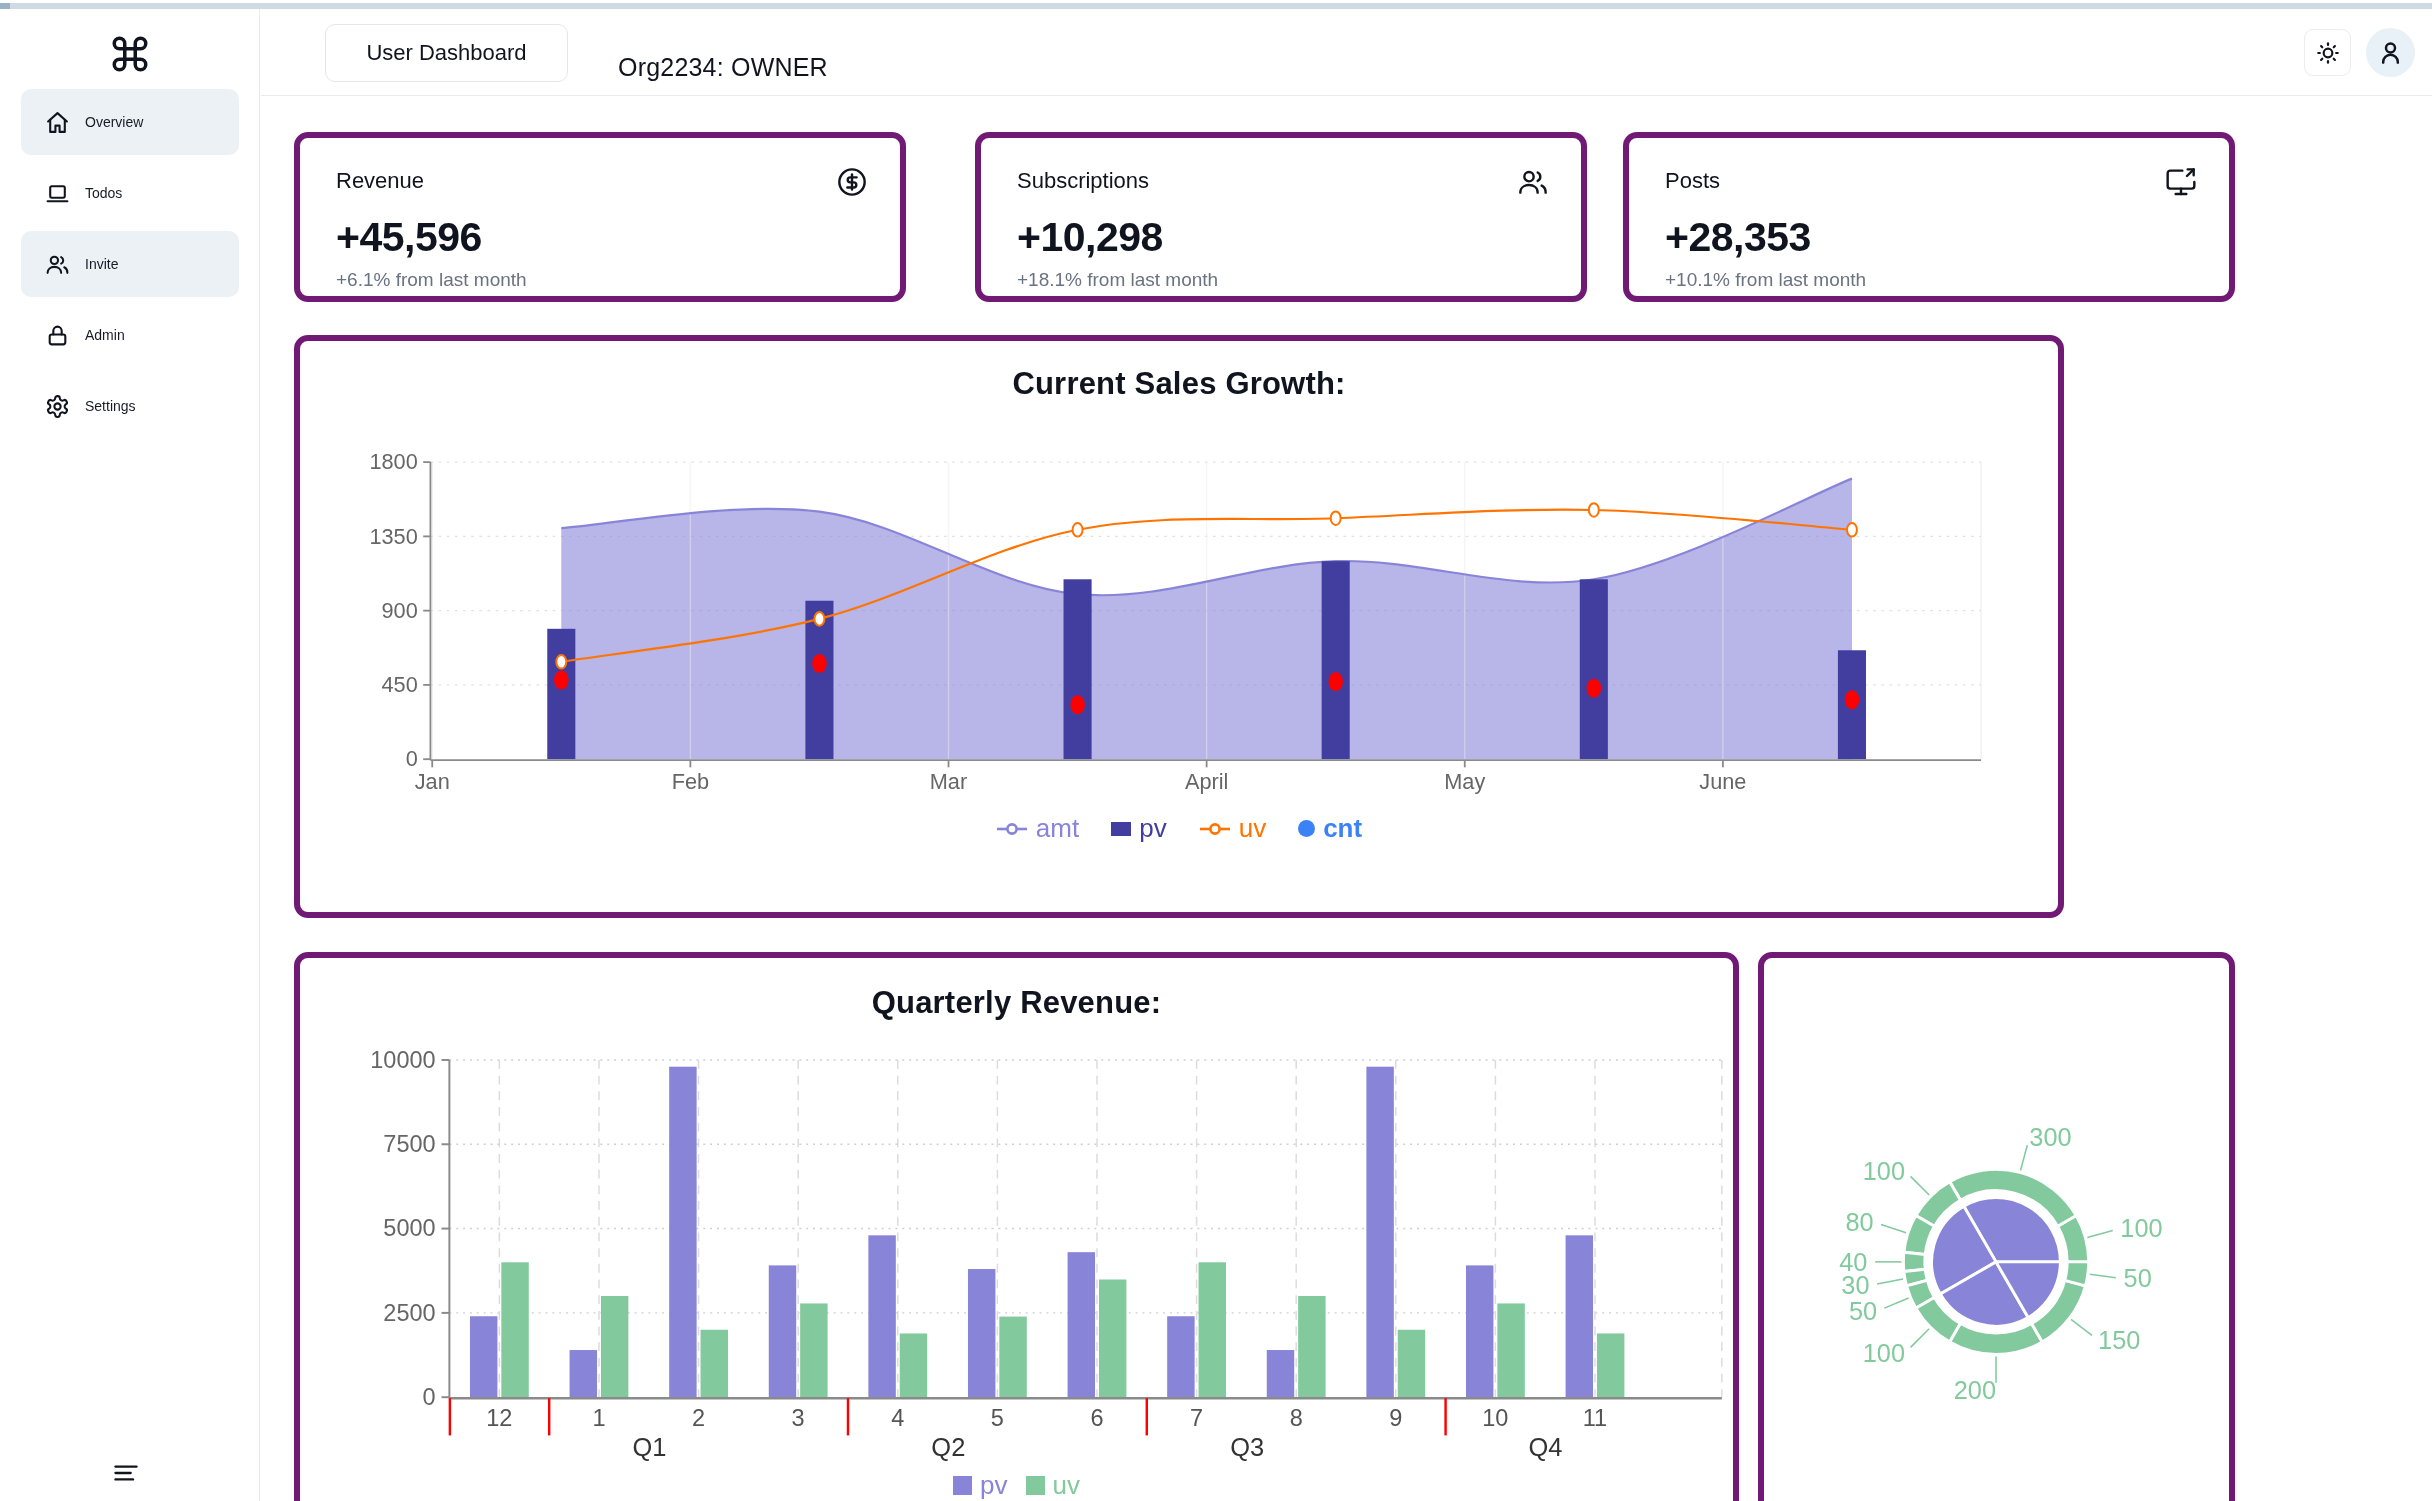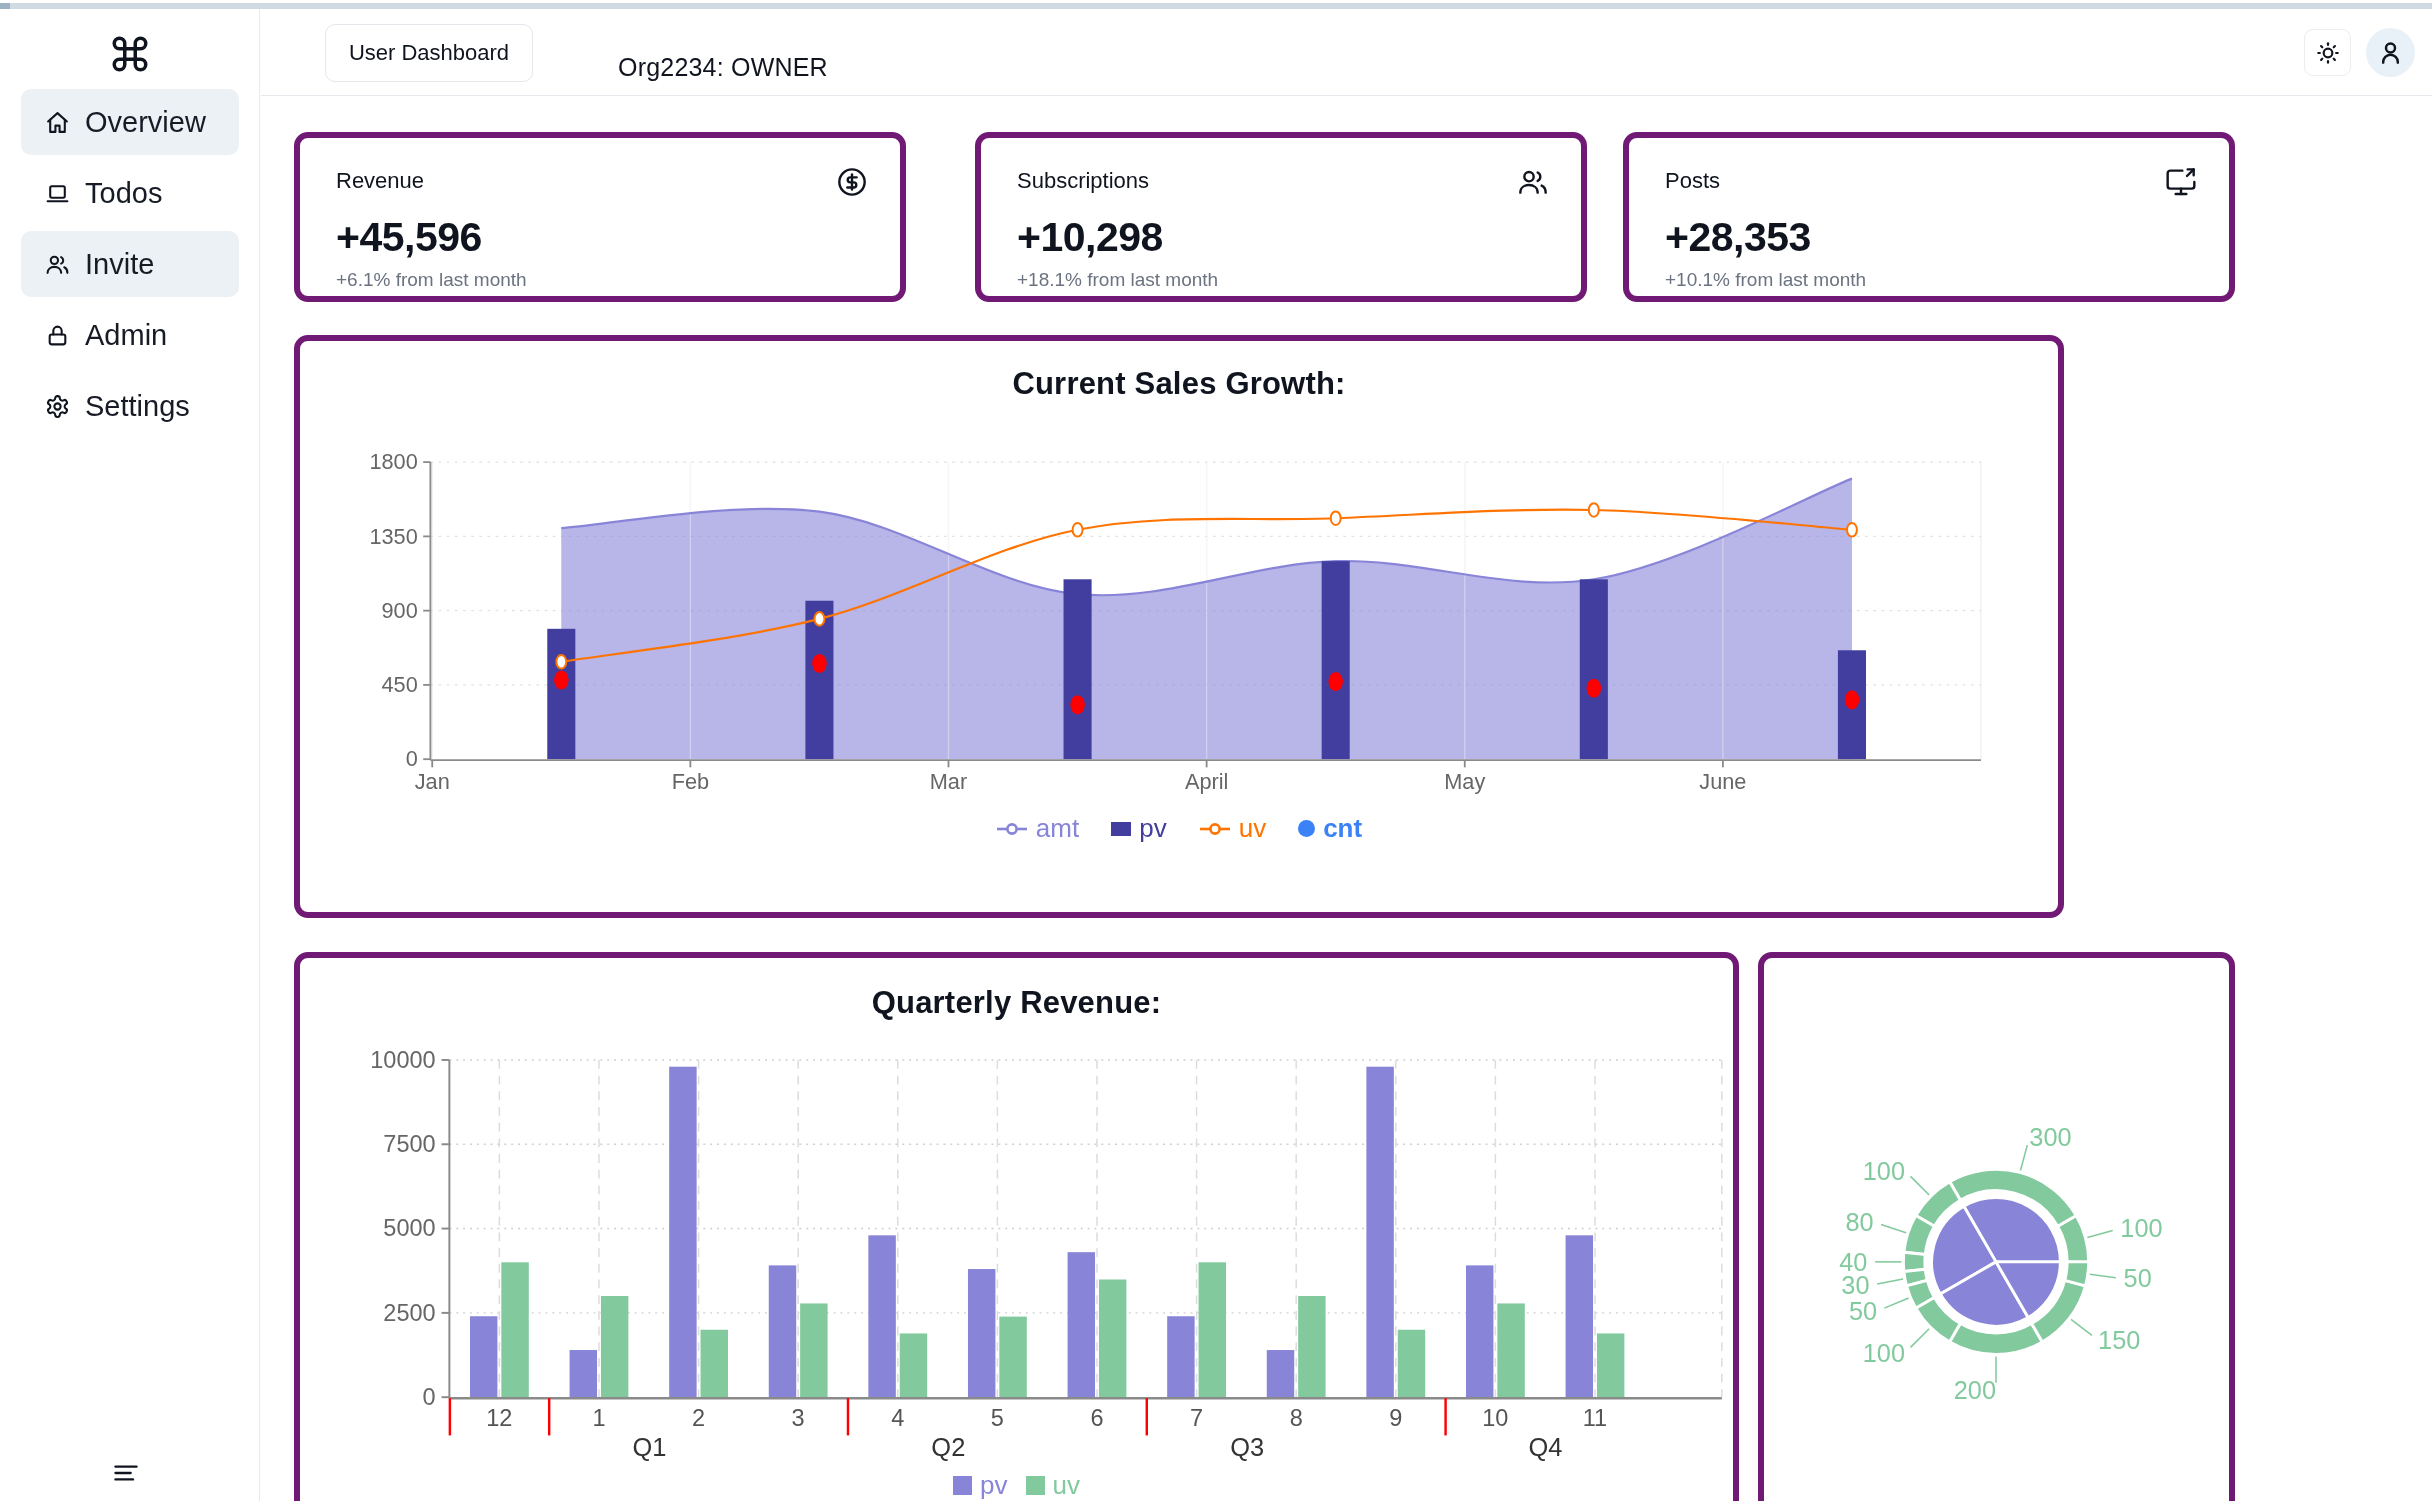--- a/index.html
+++ b/index.html
@@ -7,30 +7,30 @@
     font-family:"Liberation Sans", sans-serif; color:#10141f; }
   .top-strip { position:absolute; top:3px; left:0; width:2432px; height:6px; background:#cfdae3; z-index:9; }
   .top-strip .tip { position:absolute; left:0; top:0; width:10px; height:6px; background:#9db1c4; }
 
   
   .sidebar { position:absolute; left:0; top:9px; bottom:0; width:260px; background:#fff; border-right:1px solid #e7e9ee; z-index:5; }
   .logo-wrap { position:absolute; top:24px; left:0; width:100%; text-align:center; }
   .logo-wrap svg { width:42px; height:42px; }
   .nav { position:absolute; top:80px; left:21px; width:218px; }
   .nav-item { display:flex; align-items:center; gap:15px; height:66px; padding-left:24px;
-    border-radius:10px; margin-bottom:5px; font-size:29px; color:#171b26; cursor:pointer; }
+    border-radius:10px; margin-bottom:5px; font-size:14px; color:#171b26; cursor:pointer; }
   .nav-item.active { background:#ecf1f6; }
   .nav-item svg { width:25px; height:25px; flex:0 0 auto; }
   .side-foot { position:absolute; left:112px; bottom:12px; width:30px; height:30px; cursor:pointer; }
   .side-foot svg { width:28px; height:28px; }
 
   
   .main { position:absolute; left:261px; top:9px; right:0; bottom:0; }
   .header { position:absolute; top:0; left:0; right:0; height:87px; border-bottom:1px solid #e7e9ee; background:#fff; }
-  .nav-btn { position:absolute; left:64px; top:15px; width:208px; height:58px; background:#fff;
+  .nav-btn { position:absolute; left:64px; top:15px; width:243px; height:58px; background:#fff;
     border:1px solid #e3e7ec; border-radius:10px; font-size:22px; font-weight:500; color:#10141f;
     font-family:"Liberation Sans",sans-serif; cursor:pointer; }
   .header-title { position:absolute; left:357px; top:15px; line-height:87px; font-size:25px; font-weight:400; letter-spacing:.2px; }
   .sun-btn { position:absolute; left:2043px; top:20px; width:47px; height:47px; border:1px solid #ededed;
     border-radius:9px; background:#fff; display:flex; align-items:center; justify-content:center; cursor:pointer; }
   .sun-btn svg { width:26px; height:26px; }
   .avatar { position:absolute; left:2105px; top:19px; width:49px; height:49px; border-radius:50%;
     background:#e9f1f8; display:flex; align-items:center; justify-content:center; cursor:pointer; }
   .avatar svg { width:27px; height:27px; }
 

